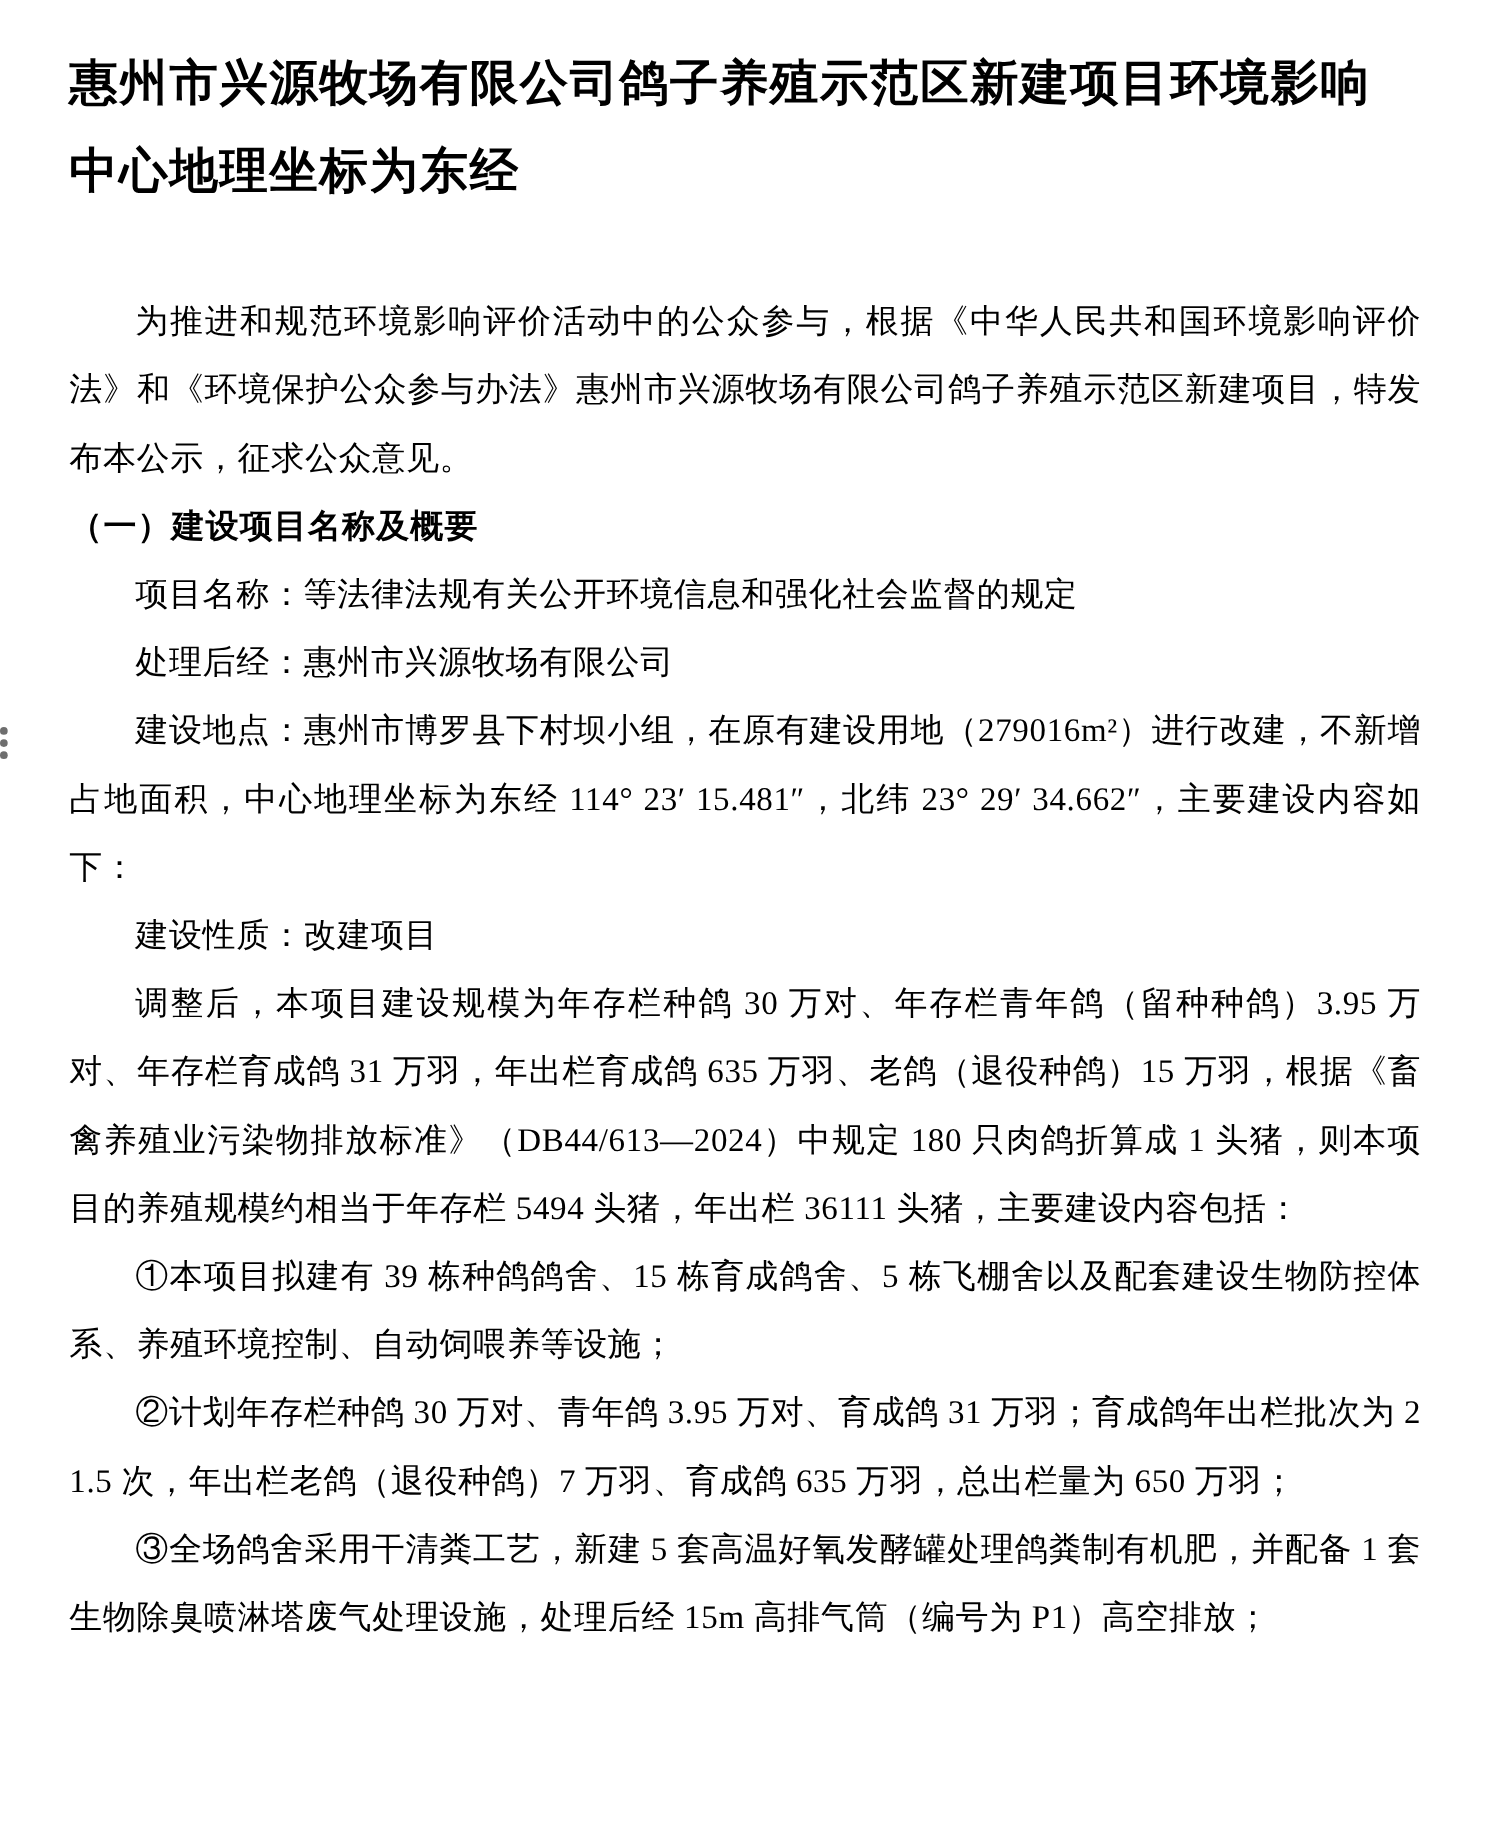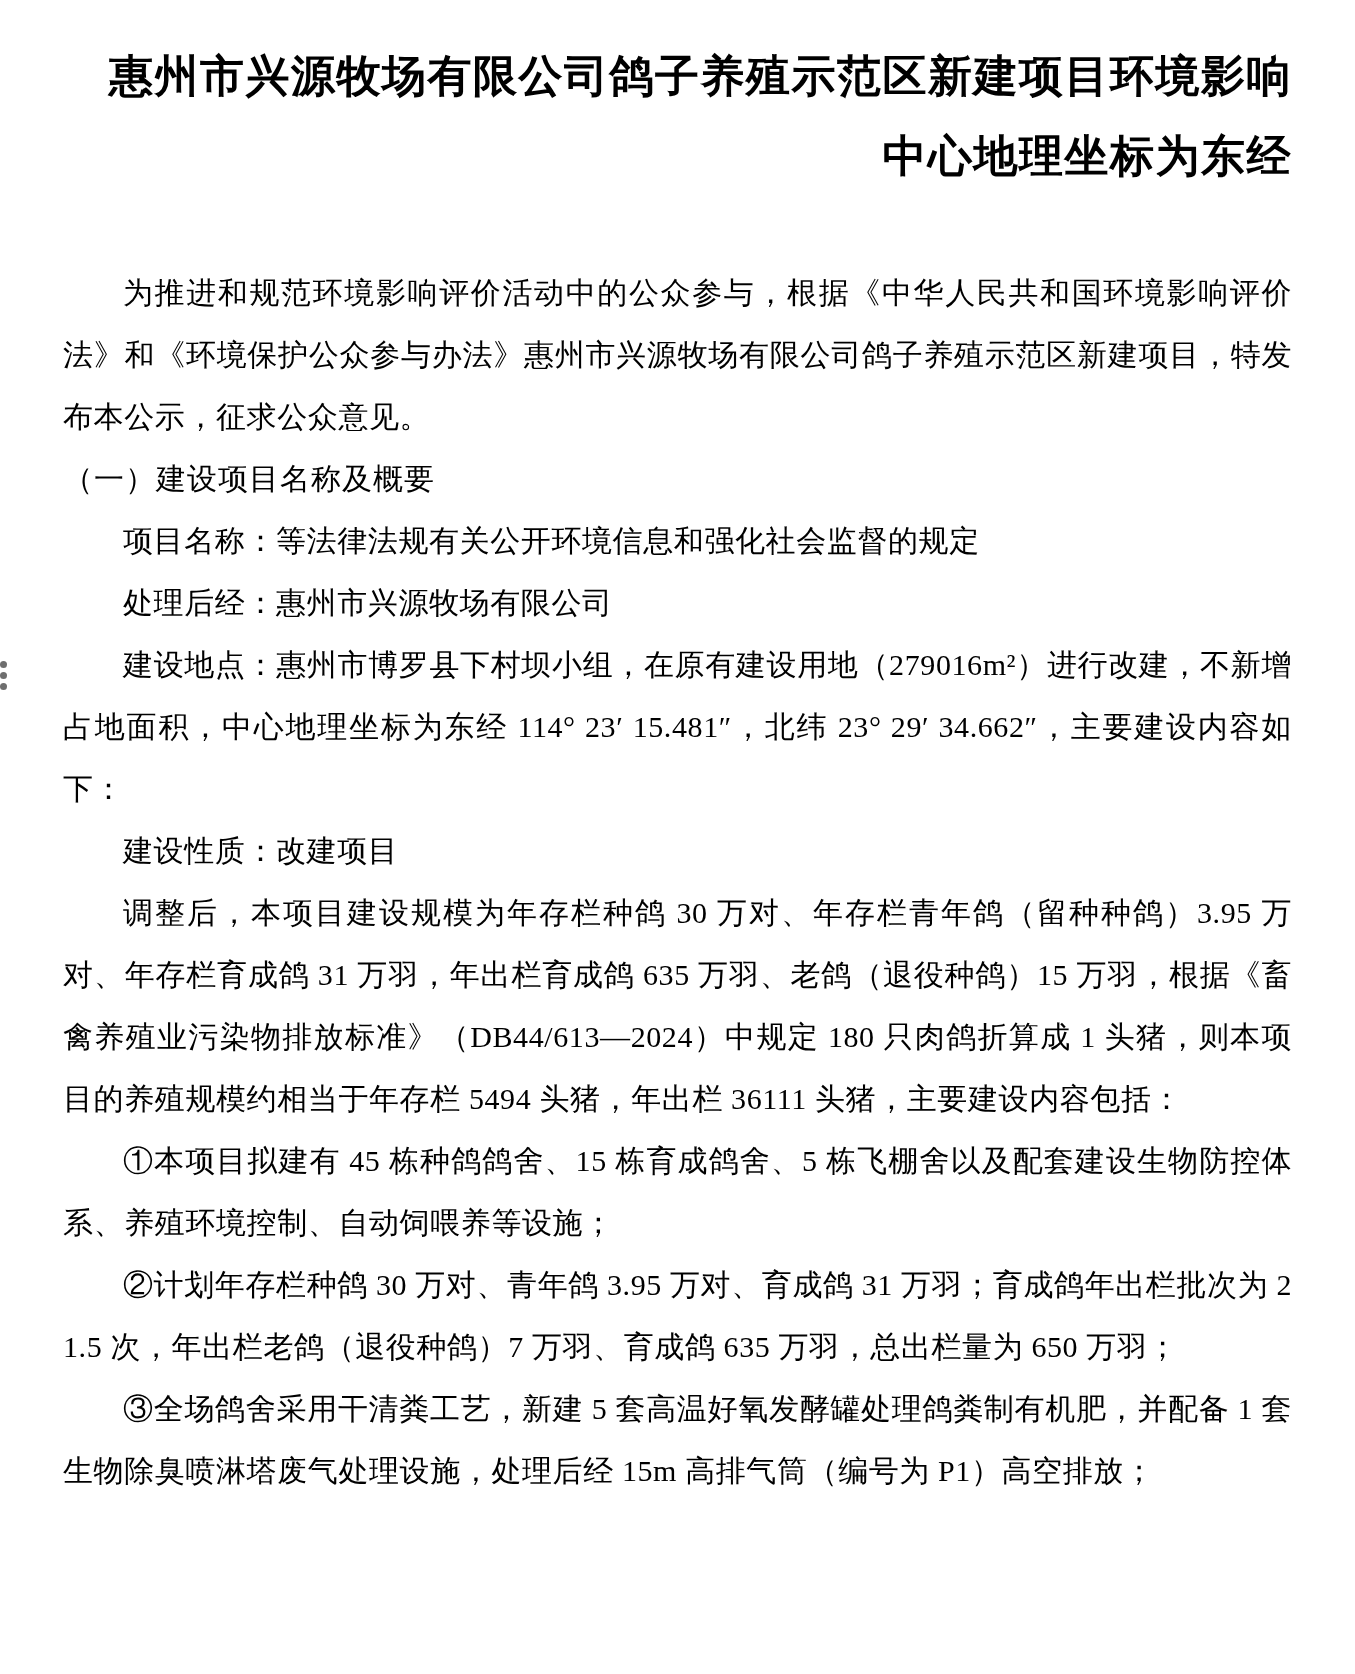--- a/index.html
+++ b/index.html
@@ -15,40 +15,40 @@
     padding: 36px 63px 0 63px;
     background: #ffffff;
     color: #000000;
     overflow: hidden;
   }
   .doc-title {
     font-family: "Liberation Sans", "DejaVu Sans", sans-serif;
     font-weight: 900;
     font-size: 44px;
     line-height: 80px;
-    text-align: right;
+    text-align: left;
     letter-spacing: 1.5px;
     color: #000000;
   }
   .doc-body {
     margin-top: 66px;
     font-family: "Liberation Serif", "DejaVu Serif", serif;
     font-size: 30px;
     line-height: 62px;
     text-align: justify;
     color: #000000;
   }
   .para {
     margin: 0;
     text-indent: 2em;
     letter-spacing: 0.6px;
     word-break: break-all;
   }
   .para.heading {
-    font-weight: normal;
+    font-weight: bold;
     text-indent: 0;
     letter-spacing: 1px;
   }
   .edge-dots {
     position: absolute;
     left: 0px;
     top: 661px;
     width: 8px;
     display: flex;
     flex-direction: column;
@@ -72,21 +72,21 @@
   </div>
 
   <div class="doc-body">
     <p class="para">为推进和规范环境影响评价活动中的公众参与，根据《中华人民共和国环境影响评价法》和《环境保护公众参与办法》惠州市兴源牧场有限公司鸽子养殖示范区新建项目，特发布本公示，征求公众意见。</p>
     <p class="para heading">（一）建设项目名称及概要</p>
     <p class="para">项目名称：等法律法规有关公开环境信息和强化社会监督的规定</p>
     <p class="para">处理后经：惠州市兴源牧场有限公司</p>
     <p class="para">建设地点：惠州市博罗县下村坝小组，在原有建设用地（279016m²）进行改建，不新增占地面积，中心地理坐标为东经 114° 23′ 15.481″，北纬 23° 29′ 34.662″，主要建设内容如下：</p>
     <p class="para">建设性质：改建项目</p>
     <p class="para">调整后，本项目建设规模为年存栏种鸽 30 万对、年存栏青年鸽（留种种鸽）3.95 万对、年存栏育成鸽 31 万羽，年出栏育成鸽 635 万羽、老鸽（退役种鸽）15 万羽，根据《畜禽养殖业污染物排放标准》（DB44/613—2024）中规定 180 只肉鸽折算成 1 头猪，则本项目的养殖规模约相当于年存栏 5494 头猪，年出栏 36111 头猪，主要建设内容包括：</p>
-    <p class="para">①本项目拟建有 45 栋种鸽鸽舍、15 栋育成鸽舍、5 栋飞棚舍以及配套建设生物防控体系、养殖环境控制、自动饲喂养等设施；</p>
+    <p class="para">①本项目拟建有 39 栋种鸽鸽舍、15 栋育成鸽舍、5 栋飞棚舍以及配套建设生物防控体系、养殖环境控制、自动饲喂养等设施；</p>
     <p class="para">②计划年存栏种鸽 30 万对、青年鸽 3.95 万对、育成鸽 31 万羽；育成鸽年出栏批次为 21.5 次，年出栏老鸽（退役种鸽）7 万羽、育成鸽 635 万羽，总出栏量为 650 万羽；</p>
     <p class="para">③全场鸽舍采用干清粪工艺，新建 5 套高温好氧发酵罐处理鸽粪制有机肥，并配备 1 套生物除臭喷淋塔废气处理设施，处理后经 15m 高排气筒（编号为 P1）高空排放；</p>
   </div>
 
   <div class="edge-dots">
     <span class="dot"></span>
     <span class="dot"></span>
     <span class="dot"></span>
   </div>
 

